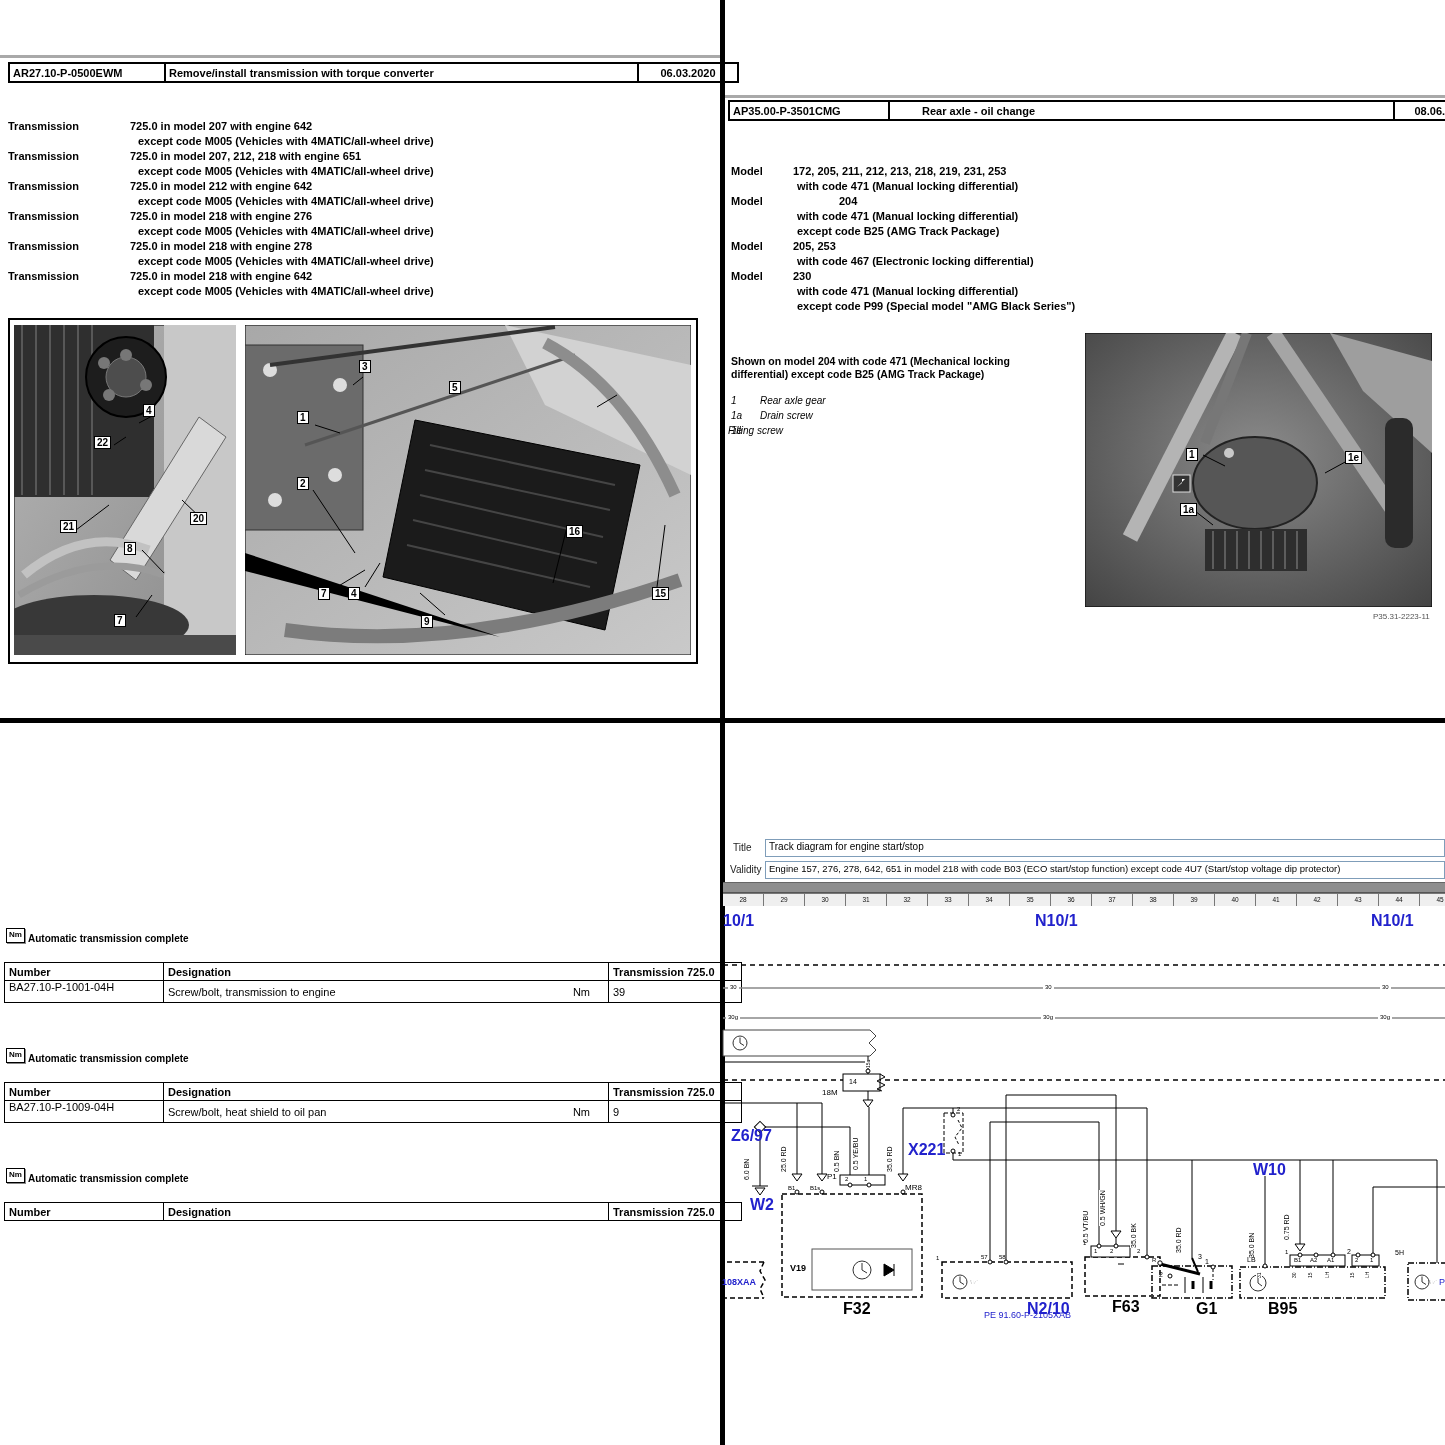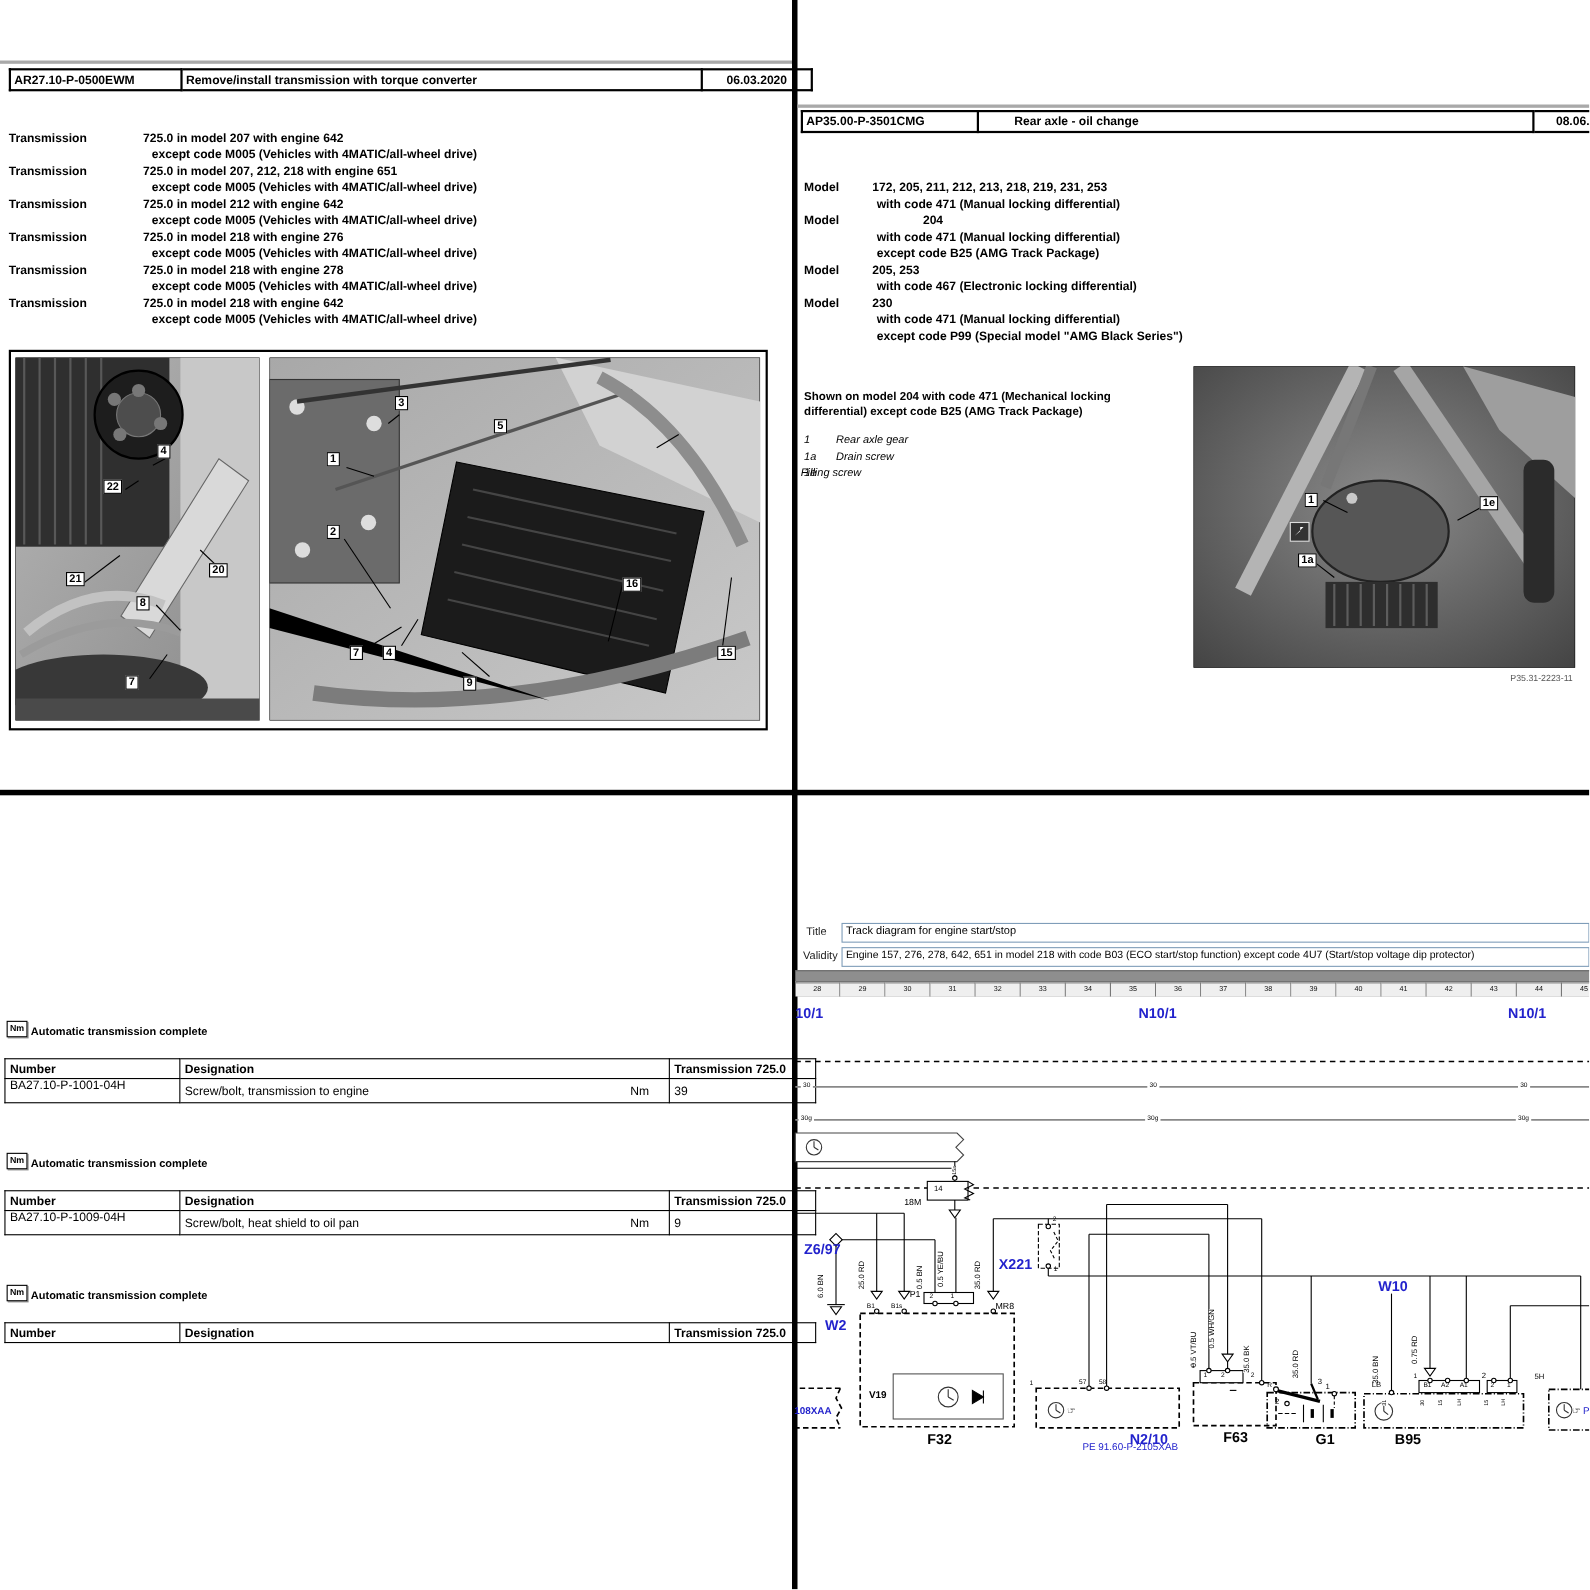--- a/index.html
+++ b/index.html
@@ -38,21 +38,21 @@
   .grayband{position:absolute;background:#8e8e8e;border-top:1px solid #666;border-bottom:1px solid #fff;}
   #wiring-ruler{position:absolute;left:723px;top:892px;width:722px;height:13px;display:flex;overflow:hidden;
                 border-top:1px solid #555;}
   .rcell{flex:0 0 40px;height:12px;border:1px solid #777;border-left:none;background:#efefef;
          font-size:6.5px;text-align:center;line-height:12px;color:#111;}
   .wl{position:absolute;font-size:8px;line-height:9px;white-space:nowrap;z-index:4;}
   .wl.bg{background:#fff;padding:0 2px;}
   .wl.t6{font-size:6px;line-height:7px;}
   .wl.t7{font-size:7px;line-height:8px;}
   .wl.t9{font-size:9px;line-height:10px;}
-  .wl.t10{font-size:13px;line-height:11px;font-weight:bold;}
+  .wl.t10{font-size:16px;line-height:11px;font-weight:bold;}
   .blue{color:#2222cc;}
   .rot{position:absolute;transform:rotate(-90deg);transform-origin:left bottom;font-size:7px;
        line-height:8px;white-space:nowrap;z-index:4;background:#fff;}
   .rot.t5{font-size:5px;line-height:6px;}
   svg{position:absolute;}
 </style>
 </head>
 <body>
 
 <div id="canvas">

